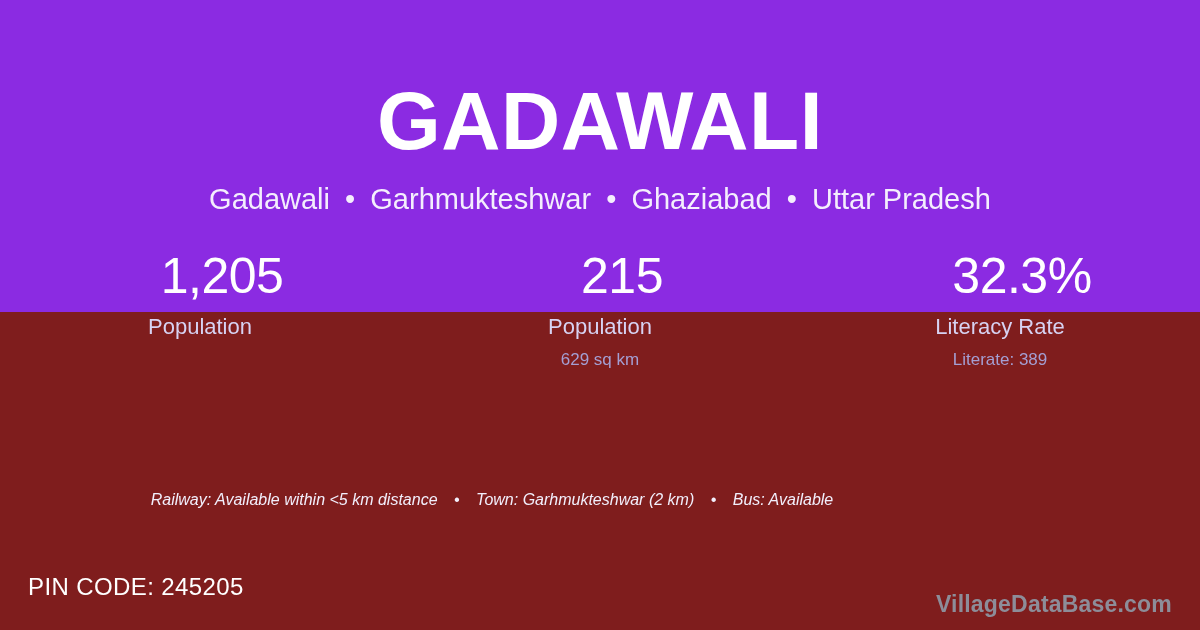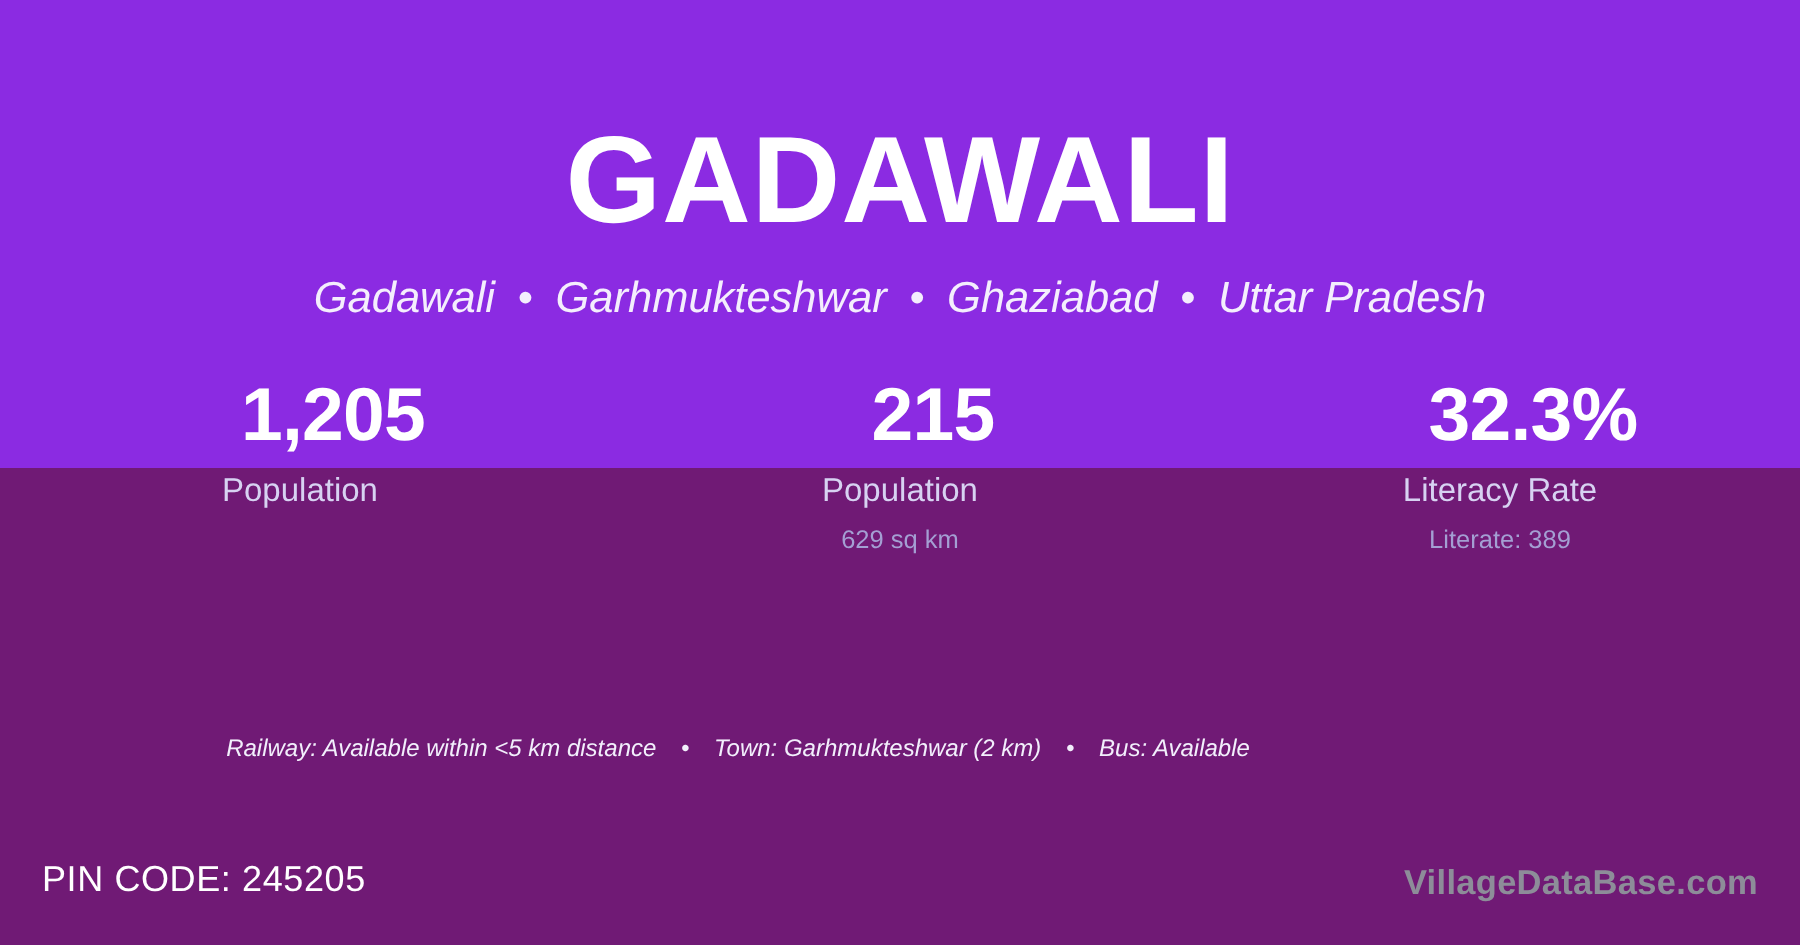--- a/index.html
+++ b/index.html
@@ -14,21 +14,21 @@
   body {
     font-family: "Liberation Sans", "DejaVu Sans", sans-serif;
     background: #1D06B4;
     -webkit-font-smoothing: antialiased;
   }
 
   .card {
     position: relative;
     width: 1200px;
     height: 630px;
-    background: #701a75;
+    background: #7f1d1d;
     overflow: hidden;
   }
 
   
   .top-band {
     position: absolute;
     left: 0;
     top: 0;
     width: 1200px;
     height: 312px;
@@ -55,21 +55,20 @@
     position: absolute;
     left: 0;
     top: 182px;
     width: 1200px;
     text-align: center;
     font-size: 29px;
     font-weight: 400;
     color: #F4EEFD;
     line-height: 1.2;
     white-space: nowrap;
-    font-style: italic;
   }
   .subtitle .sep {
     padding: 0 7px;
     color: #F4EEFD;
   }
 
   
   .stats {
     position: absolute;
     left: 0;
@@ -78,21 +77,21 @@
     display: flex;
     flex-direction: row;
   }
   .stat {
     flex: 1 1 400px;
     width: 400px;
     text-align: center;
   }
   .stat-value {
     font-size: 50px;
-    font-weight: 700;
+    font-weight: 400;
     color: #FFFFFF;
     line-height: 60px;
     height: 62px;
     letter-spacing: -0.5px;
     white-space: nowrap;
     padding-left: 44px;
   }
   .stat-label {
     margin-top: 5px;
     font-size: 22px;
@@ -144,21 +143,21 @@
     font-size: 24px;
     font-weight: 400;
     color: #FFFFFF;
     letter-spacing: 0.4px;
     line-height: 30px;
     white-space: nowrap;
   }
   .watermark {
     position: absolute;
     right: 28px;
-    top: 16px;
+    top: 32px;
     font-size: 23px;
     font-weight: 700;
     color: #8D8D99;
     letter-spacing: 0.2px;
     line-height: 28px;
     white-space: nowrap;
   }
 </style>
 </head>
 <body>

